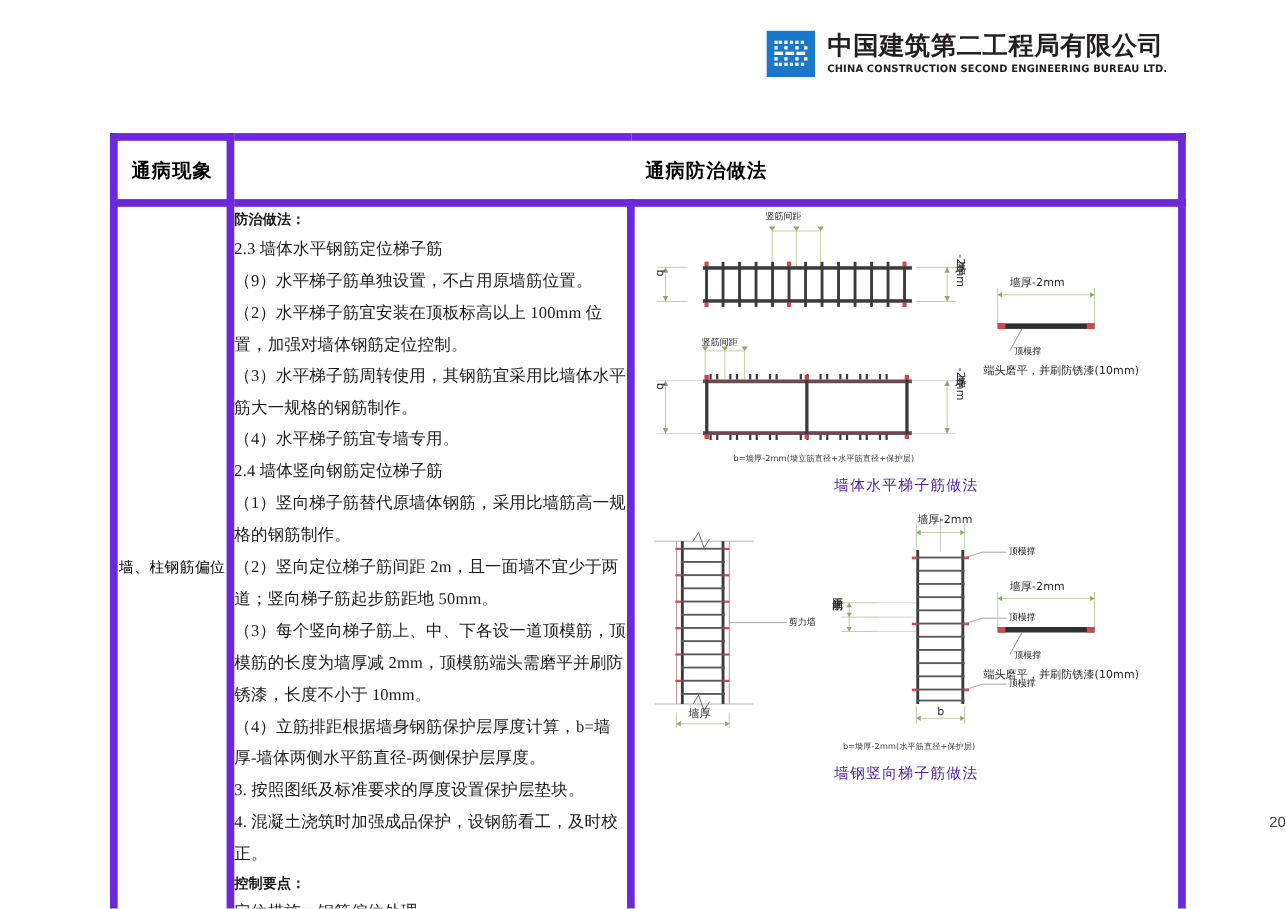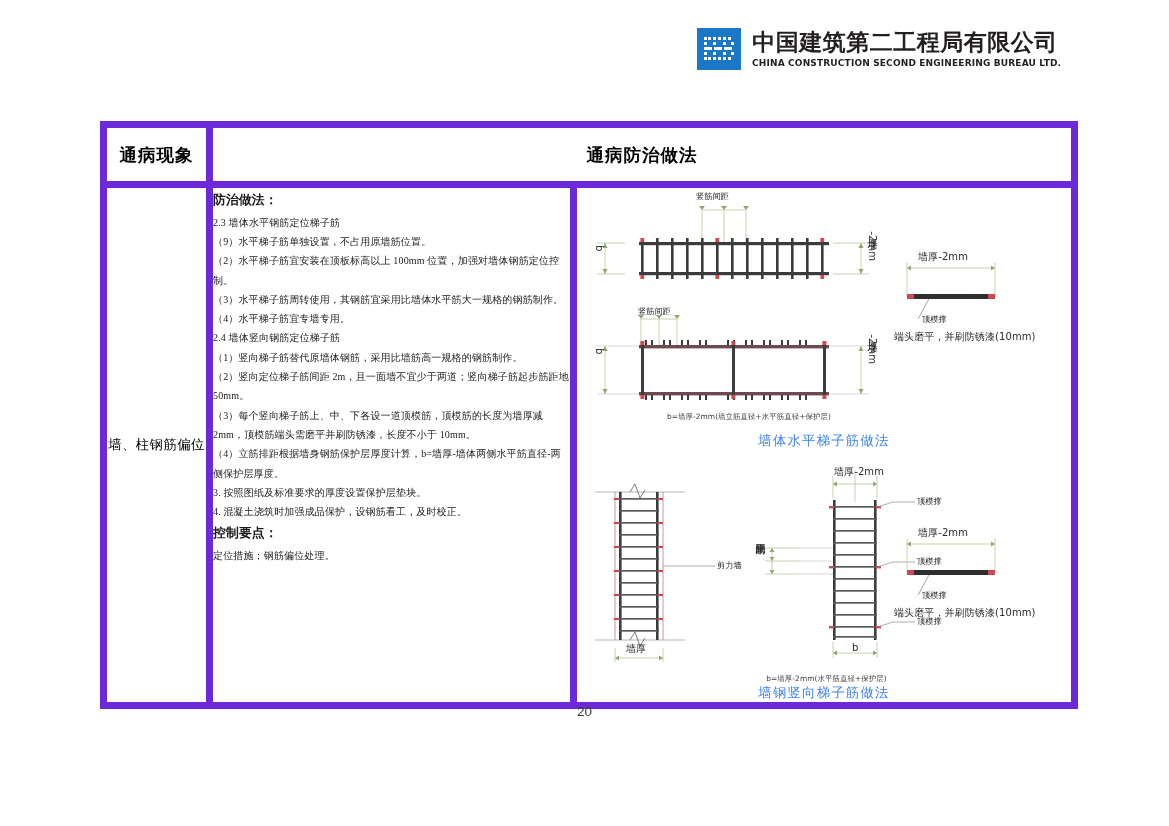--- a/index.html
+++ b/index.html
@@ -99,40 +99,40 @@
     line-height: 1.75;
     color: #000;
     padding: 0 6px;
     letter-spacing: 0.4px;
   }
 
   
   .method-cell { padding: 10px 8px 10px 9px; }
   .m-line {
     font-family: "Liberation Serif", "DejaVu Serif", serif;
-    font-size: 10px;
+    font-size: 15px;
     line-height: 1.93;
     color: #1a1a1a;
     letter-spacing: 0.15px;
     white-space: pre-wrap;
   }
   .m-line.bold { font-weight: bold; font-family: Liberation Serif, serif; font-size: 12.8px; }
 
   
   .figure-cell {
     padding: 6px 4px 8px 4px;
     position: relative;
   }
   .fig-block { position: relative; }
 
   .fig-caption {
     text-align: center;
     font-family: "Liberation Serif", "DejaVu Serif", serif;
     font-size: 13.4px;
-    color: #3b82f6;
+    color: #4c1d95;
     letter-spacing: 1.2px;
   }
   .fig-formula {
     font-family: "DejaVu Sans", sans-serif;
     font-size: 7.4px;
     color: #3a3a3a;
     text-align: center;
     letter-spacing: 0.1px;
   }
   .dimlabel {
@@ -152,22 +152,22 @@
     font-family: Liberation Mono, monospace;
     font-size: 8.2px;
     color: #1a1a1a;
     white-space: nowrap;
   }
 
   .pagenum {
     position: absolute;
     left: 0;
     right: 0;
-    top: 704px;
-    text-align: center;
+    top: 740px;
+    text-align: right;
     font-family: "Liberation Sans", sans-serif;
     font-size: 13.5px;
     color: #3a3a3a;
   }
 </style>
 </head>
 <body>
 
 <div class="page-header">
   <div class="logo-mark">
@@ -573,19 +573,19 @@
           <div class="dimlabel" style="left:275px; top:180px;">b</div>
           <div class="lbl-cn" style="left:340px; top:34px;">顶模撑</div>
           <div class="lbl-cn" style="left:340px; top:94px;">顶模撑</div>
           <div class="lbl-cn" style="left:340px; top:154px;">顶模撑</div>
           <div class="dimlabel" style="left:341px; top:64px;">墙厚-2mm</div>
           <div class="lbl-cn" style="left:345px; top:128px;">顶模撑</div>
           <div class="dimlabel" style="left:317px; top:144px;">端头磨平，并刷防锈漆(10mm)</div>
         </div>
 
         <div class="fig-formula" style="margin-left:5px; margin-top:-6px;">b=墙厚-2mm(水平筋直径+保护层)</div>
-        <div class="fig-caption" style="">墙钢竖向梯子筋做法</div>
+        <div class="fig-caption" style="margin-top:10px;">墙钢竖向梯子筋做法</div>
       </td>
     </tr>
   </tbody>
 </table>
 
 <div class="pagenum">20</div>
 
 </body></html>

